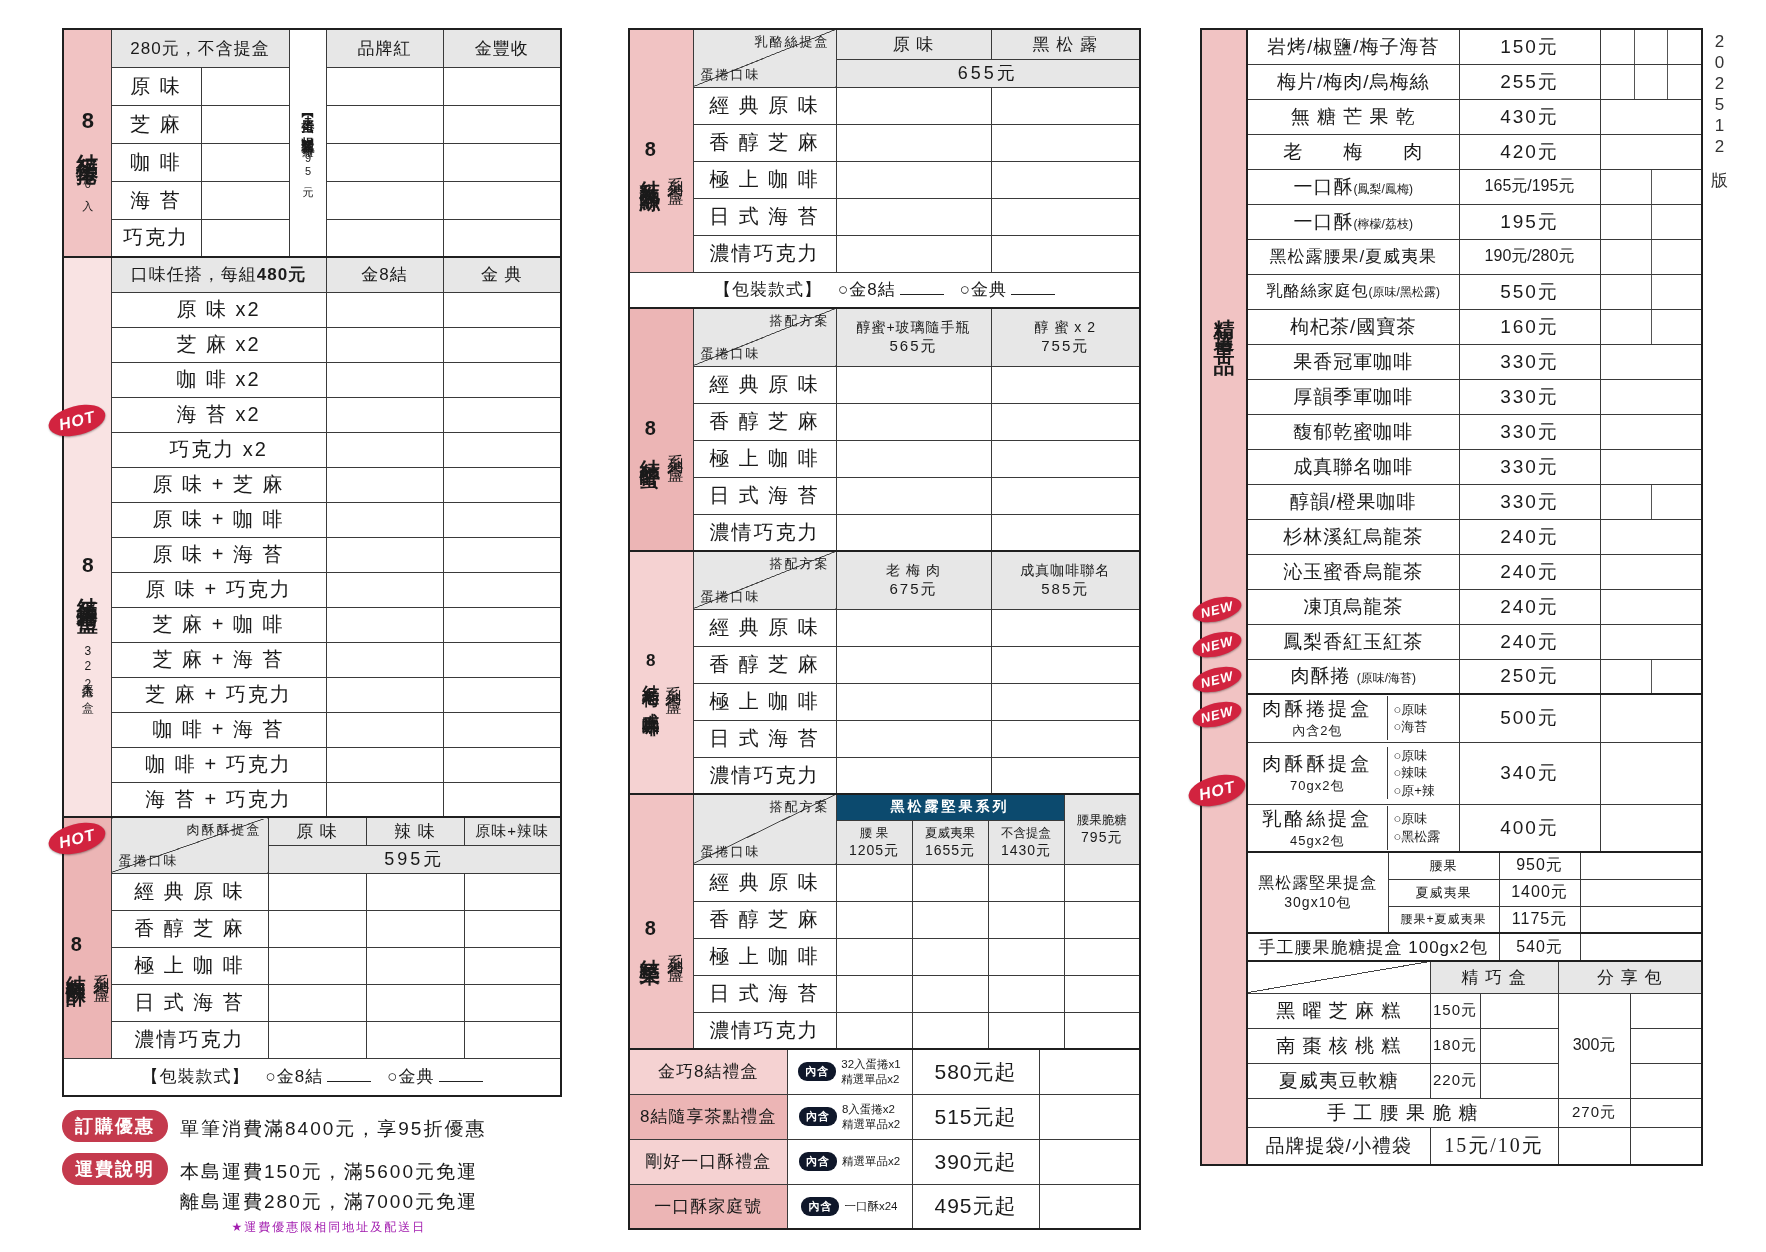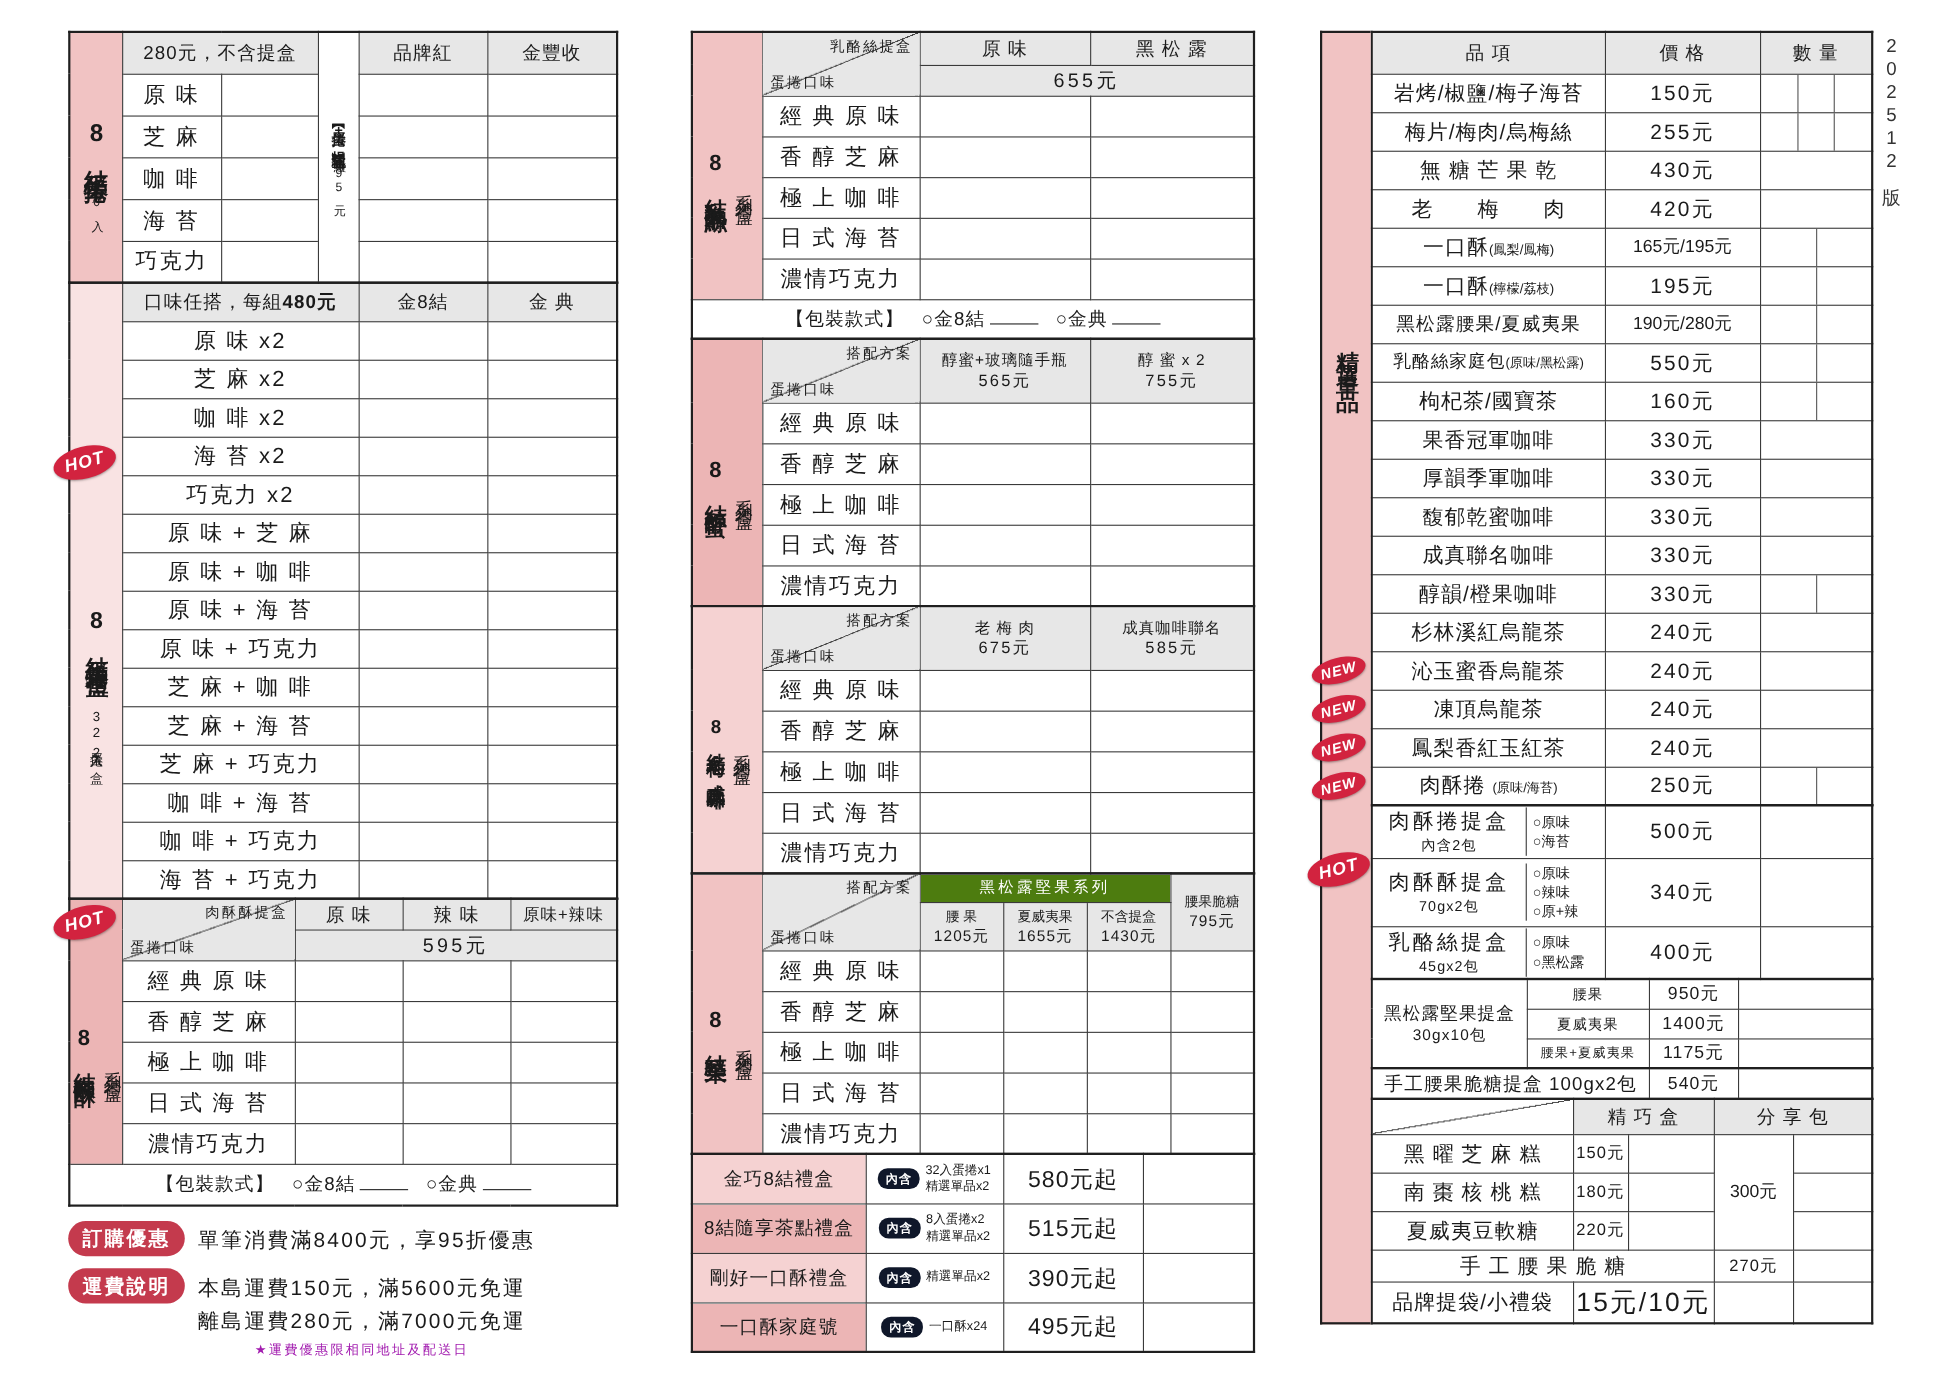--- a/index.html
+++ b/index.html
@@ -7,21 +7,21 @@
        font-family:"Liberation Sans","DejaVu Sans",sans-serif;color:#1a1a1a;}
   .col{position:absolute;top:28px;}
   #colL{left:62px;width:498px;}
   #colM{left:628px;width:511px;}
   #colR{left:1200px;width:566px;}
   table.t{border-collapse:collapse;table-layout:fixed;border:2px solid #1f1f1f;}
   table.t + table.t{margin-top:-2px;}
   .t td{border:1px solid #3a3a3a;padding:0;overflow:hidden;vertical-align:middle;}
   .c{text-align:center;}
   .gray{background:#e7e7e7;}
-  .dk{background:#4d7c0f;color:#fff;font-size:14px;letter-spacing:3px;font-weight:normal;}
+  .dk{background:#0c4a6e;color:#fff;font-size:14px;letter-spacing:3px;font-weight:bold;}
   .p1{background:#f1c3c3;}
   .p2{background:#f9e3e3;}
   .p3{background:#ecb5b5;}
   .p4{background:#f5d2d2;}
   .hd{font-size:17px;letter-spacing:1px;}
   .lbl{font-size:20px;letter-spacing:2px;}
   .vtext{writing-mode:vertical-rl;text-orientation:upright;letter-spacing:4px;display:inline-block;}
   .stripflex{display:flex;flex-direction:column;align-items:center;height:100%;box-sizing:border-box;}
   .striprow{display:flex;flex-direction:row;justify-content:center;height:100%;box-sizing:border-box;}
   .st1{font-size:22px;font-weight:bold;}
@@ -672,25 +672,20 @@
       <span class="vtext rtitle">精選單品</span>
     </div>
     <div class="rtables">
       <table class="t T1" style="width:455px">
         <colgroup>
             <col style="width:212px">
             <col style="width:141px">
             <col style="width:102px">
           </colgroup>
         <tbody>
-            <tr class="h">
-          <td class="gray hd c">品 項</td>
-          <td class="gray hd c">價 格</td>
-          <td class="gray hd c">數 量</td>
-        </tr>
         <tr>
               <td class="rname c">岩烤/椒鹽/梅子海苔</td>
               <td class="rprice c">150元</td>
               <td class="qty">
                 <i class="vd3a"></i>
                 <i class="vd3b"></i>
               </td>
             </tr>
         <tr>
               <td class="rname c">梅片/梅肉/烏梅絲</td>
@@ -939,21 +934,21 @@
           <td class="qty"></td>
           <td class="qty"></td>
         </tr>
         <tr class="r4">
           <td colspan="3" class="rname c">手 工 腰 果 脆 糖</td>
           <td class="sp c">270元</td>
           <td class="qty"></td>
         </tr>
         <tr class="r5">
           <td class="rname c">品牌提袋/小禮袋</td>
-          <td colspan="2" class="rprice c" style="font-size:24px;">15元/10元</td>
+          <td colspan="2" class="rprice c" style="font-size:20px;font-family:Liberation Serif, serif;">15元/10元</td>
           <td class="qty"></td>
           <td class="qty"></td>
         </tr>
       </tbody>
         </table>
     </div>
   </div>
 
   <span class="badge newb" style="top:570px;left:-8px;">NEW</span>
   <span class="badge newb" style="top:605px;left:-8px;">NEW</span>

